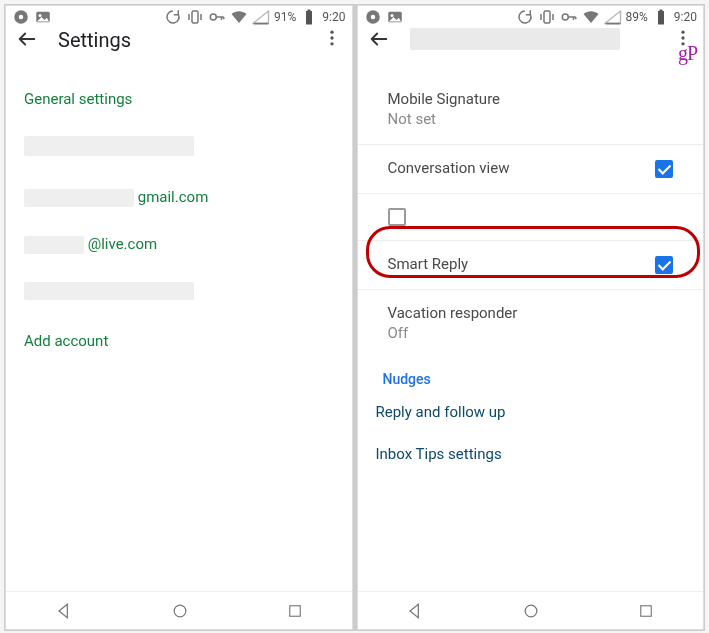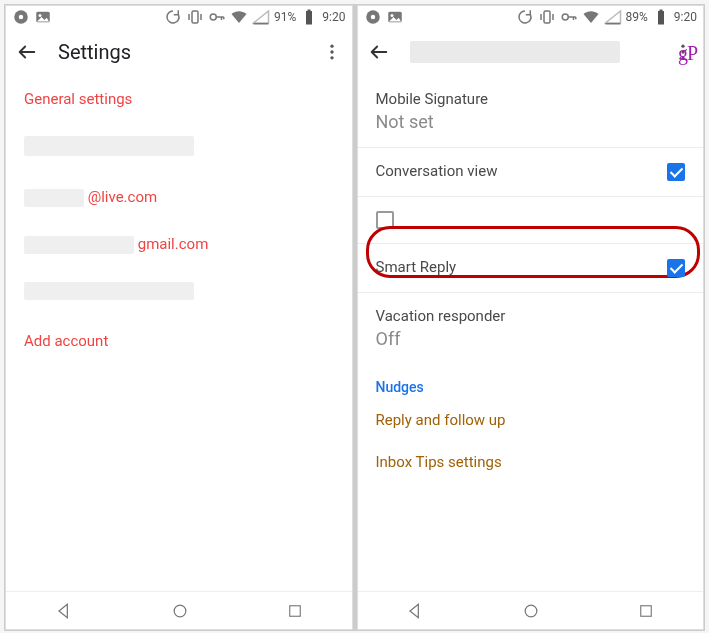--- a/index.html
+++ b/index.html
@@ -34,67 +34,67 @@
   }
   .statusbar .s-left, .statusbar .s-right {
     display: flex;
     align-items: center;
     gap: 4px;
   }
   .statusbar svg { display: block; }
   .appbar {
     height: 48px;
     display: flex;
-    align-items: center;
+    align-items: flex-start;
     padding: 0 10px;
     gap: 20px;
   }
   .appbar .title {
     font-size: 20px;
     color: #202124;
     flex: 1;
   }
   .content {
     flex: 1;
     overflow: hidden;
     padding: 0 0 0 0;
   }
   .item {
     padding: 14px 18px;
     font-size: 15px;
-    color: #ef4444;
+    color: #15803d;
   }
   .redact {
     display: inline-block;
     background: #efefef;
     border-radius: 2px;
   }
   .redact.s1 { width: 170px; height: 20px; }
   .redact.s2 { width: 110px; height: 18px; vertical-align: middle; }
   .redact.s3 { width: 60px; height: 18px; vertical-align: middle; }
   .redact.s4 { width: 170px; height: 18px; }
   .redact.sh { width: 210px; height: 22px; background: #eaeaea; }
   .setting {
-    padding: 14px 18px;
+    padding: 14px 30px;
     border-bottom: 1px solid #ececec;
     display: flex;
     align-items: center;
     gap: 12px;
     position: relative;
   }
   .setting .txt {
     flex: 1;
   }
   .setting .s-title {
     font-size: 15px;
     color: #4a4a4a;
     margin-bottom: 2px;
   }
   .setting .s-sub {
-    font-size: 18px;
+    font-size: 15px;
     color: #8a8a8a;
     line-height: 1.3;
   }
   .checkbox {
     width: 18px;
     height: 18px;
     border: 2px solid #999;
     border-radius: 2px;
     flex-shrink: 0;
   }
@@ -110,25 +110,26 @@
     width: 5px; height: 10px;
     border: solid #fff;
     border-width: 0 2px 2px 0;
     transform: rotate(45deg);
   }
   .section-label {
     padding: 14px 18px 6px 18px;
     font-size: 14px;
     font-weight: 500;
     color: #1a73e8;
+    margin-left: 7px;
   }
   .simple-row {
     padding: 10px 18px 14px 18px;
     font-size: 15px;
-    color: #a16207;
+    color: #0c4a6e;
   }
   .highlight-ring {
     position: absolute;
     border: 3px solid #c00000;
     border-radius: 24px;
     pointer-events: none;
   }
   .navbar {
     height: 38px;
     display: flex;
@@ -209,26 +210,26 @@
     </div>
 
     <div class="content">
       <div class="item">
         <span>General settings</span>
       </div>
       <div class="item">
         <span class="redact s1"></span>
       </div>
       <div class="item">
+        <span class="redact s2"></span>
+        <span>gmail.com</span>
+      </div>
+      <div class="item">
         <span class="redact s3"></span>
         <span>@live.com</span>
-      </div>
-      <div class="item">
-        <span class="redact s2"></span>
-        <span>gmail.com</span>
       </div>
       <div class="item">
         <span class="redact s4"></span>
       </div>
       <div class="item">
         <span>Add account</span>
       </div>
     </div>
 
     <div class="navbar">

